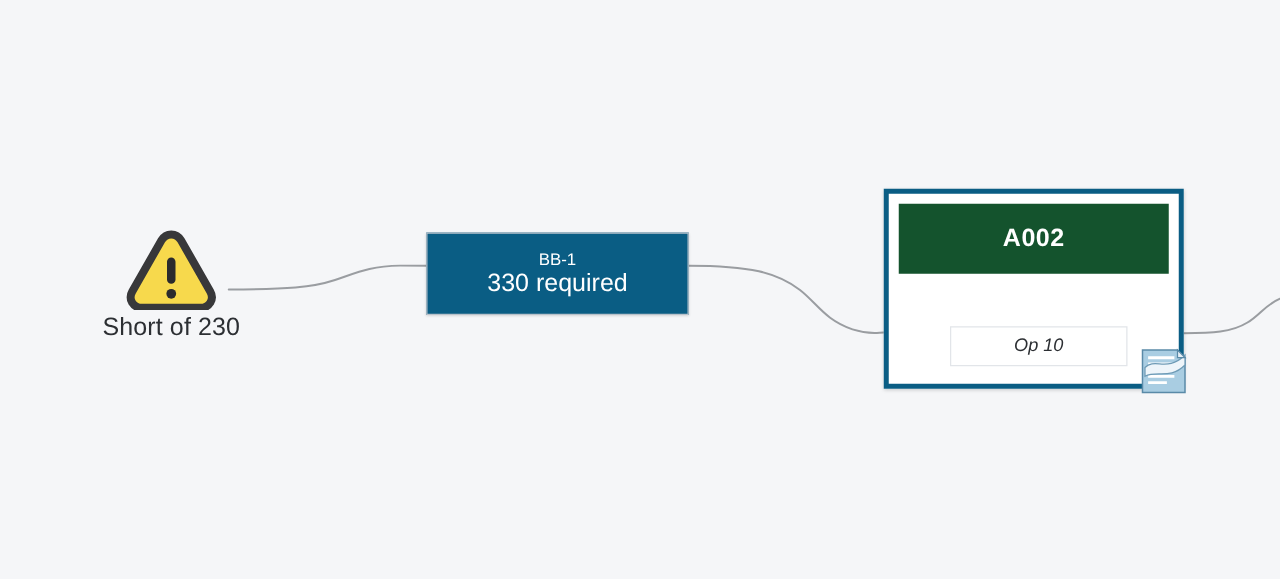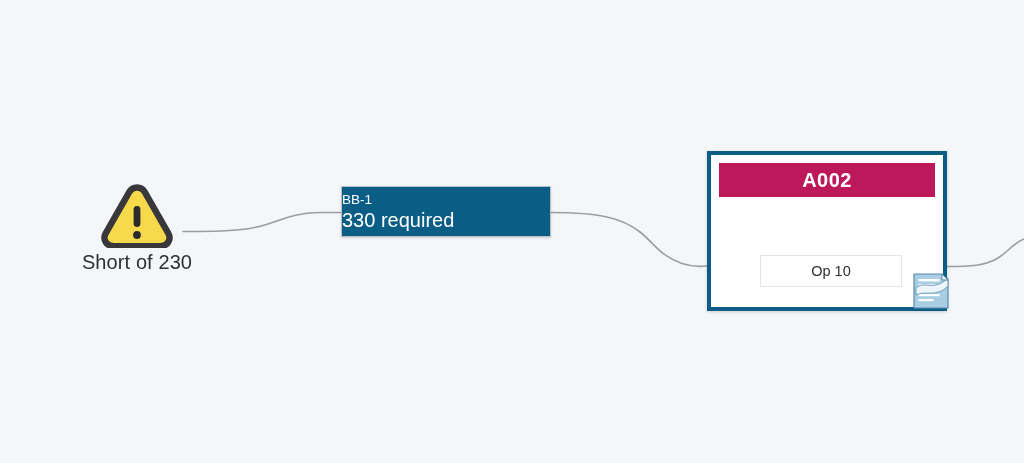--- a/index.html
+++ b/index.html
@@ -52,27 +52,27 @@
     white-space: nowrap;
     letter-spacing: .1px;
   }
 
   
   .demand-box {
     position: absolute;
     left: 341px;
     top: 186px;
     width: 210px;
-    height: 51px;
+    height: 66px;
     background: #0a5d84;
     border: 1px solid #b9c2cb;
     box-sizing: border-box;
     display: flex;
     flex-direction: column;
-    align-items: flex-start;
+    align-items: center;
     justify-content: center;
     gap: 3px;
     box-shadow: 0 1px 2px rgba(0,0,0,.16);
   }
   .demand-title {
     color: #ffffff;
     font-size: 13.5px;
     line-height: 1;
   }
   .demand-sub {
@@ -94,23 +94,23 @@
     box-shadow: 0 1px 3px rgba(0,0,0,.18);
   }
   .order-inner {
     position: absolute;
     left: 4px; top: 4px; right: 4px; bottom: 4px;
     background: #ffffff;
     display: flex;
     flex-direction: column;
   }
   .order-header {
-    margin: 4px 4px 16px 4px;
-    height: 34px;
-    background: #be185d;
+    margin: 4px 4px 0 4px;
+    height: 56px;
+    background: #14532d;
     display: flex;
     align-items: center;
     justify-content: center;
   }
   .order-title {
     color: #ffffff;
     font-size: 20px;
     font-weight: bold;
     letter-spacing: .4px;
   }
@@ -127,20 +127,21 @@
     background: #ffffff;
     border: 1px solid #e2e5e9;
     box-sizing: border-box;
     display: flex;
     align-items: center;
     justify-content: center;
   }
   .op-label {
     font-size: 14.5px;
     color: #2c2f33;
+    font-style: italic;
   }
   .doc-icon {
     position: absolute;
     left: 195px;
     top: 57px;
     width: 42px;
     height: 42px;
   }
 </style>
 </head>

